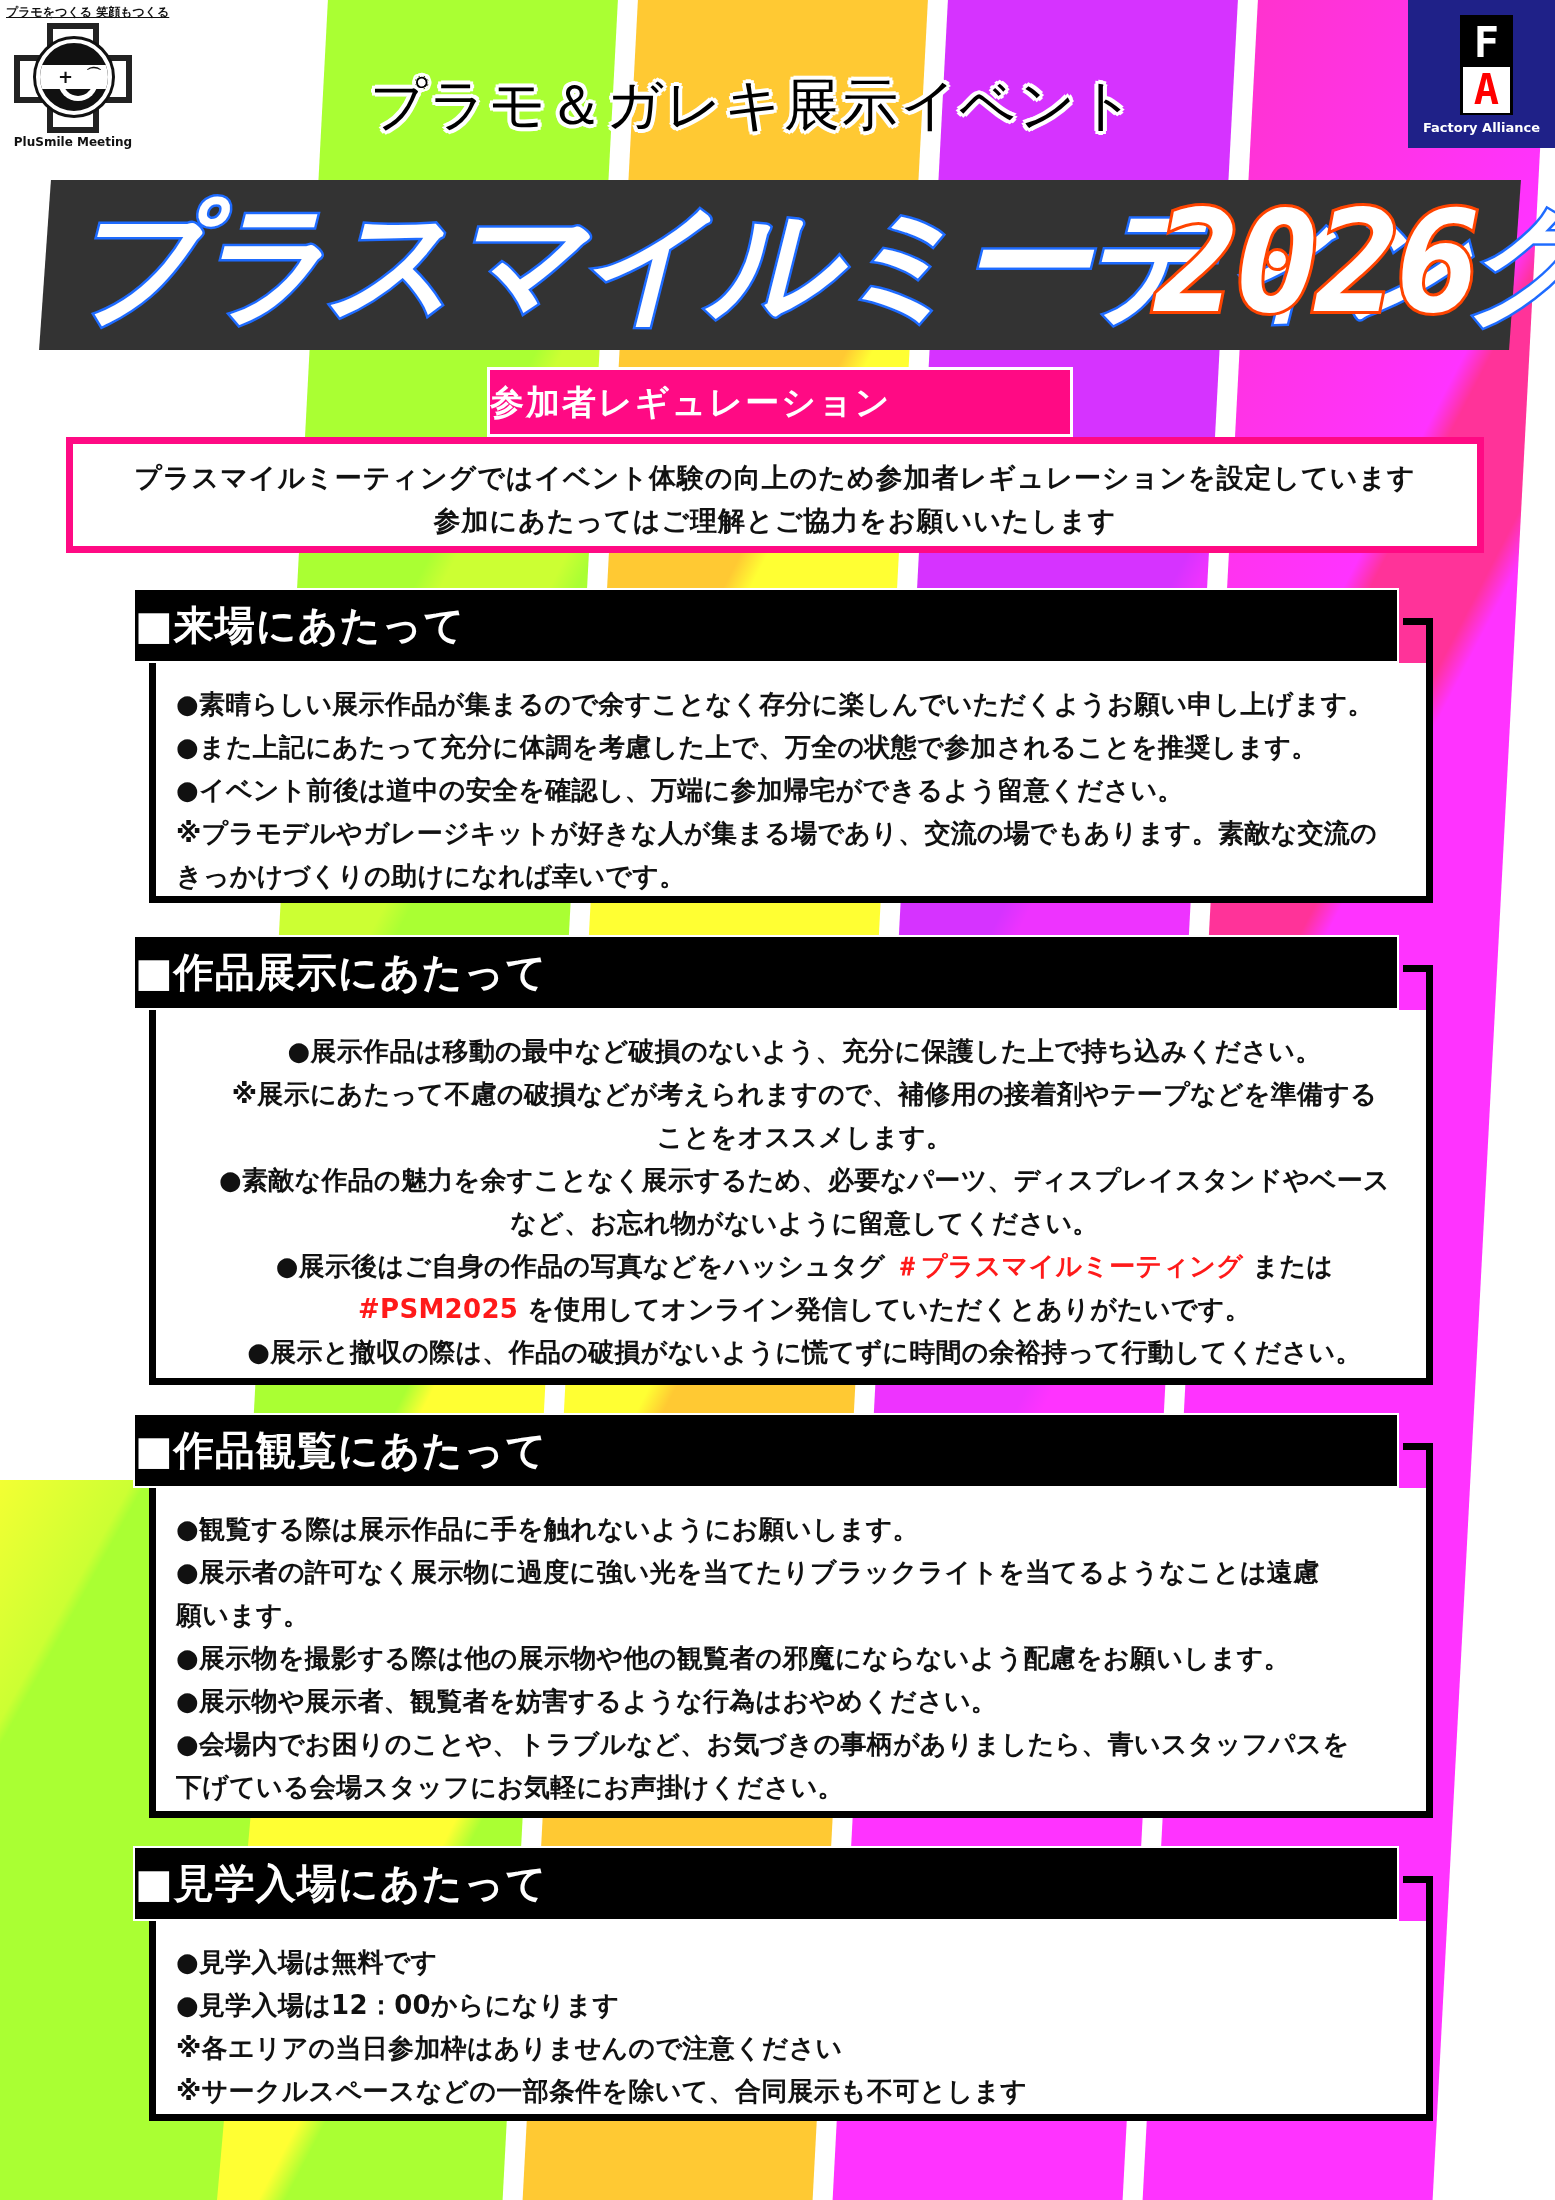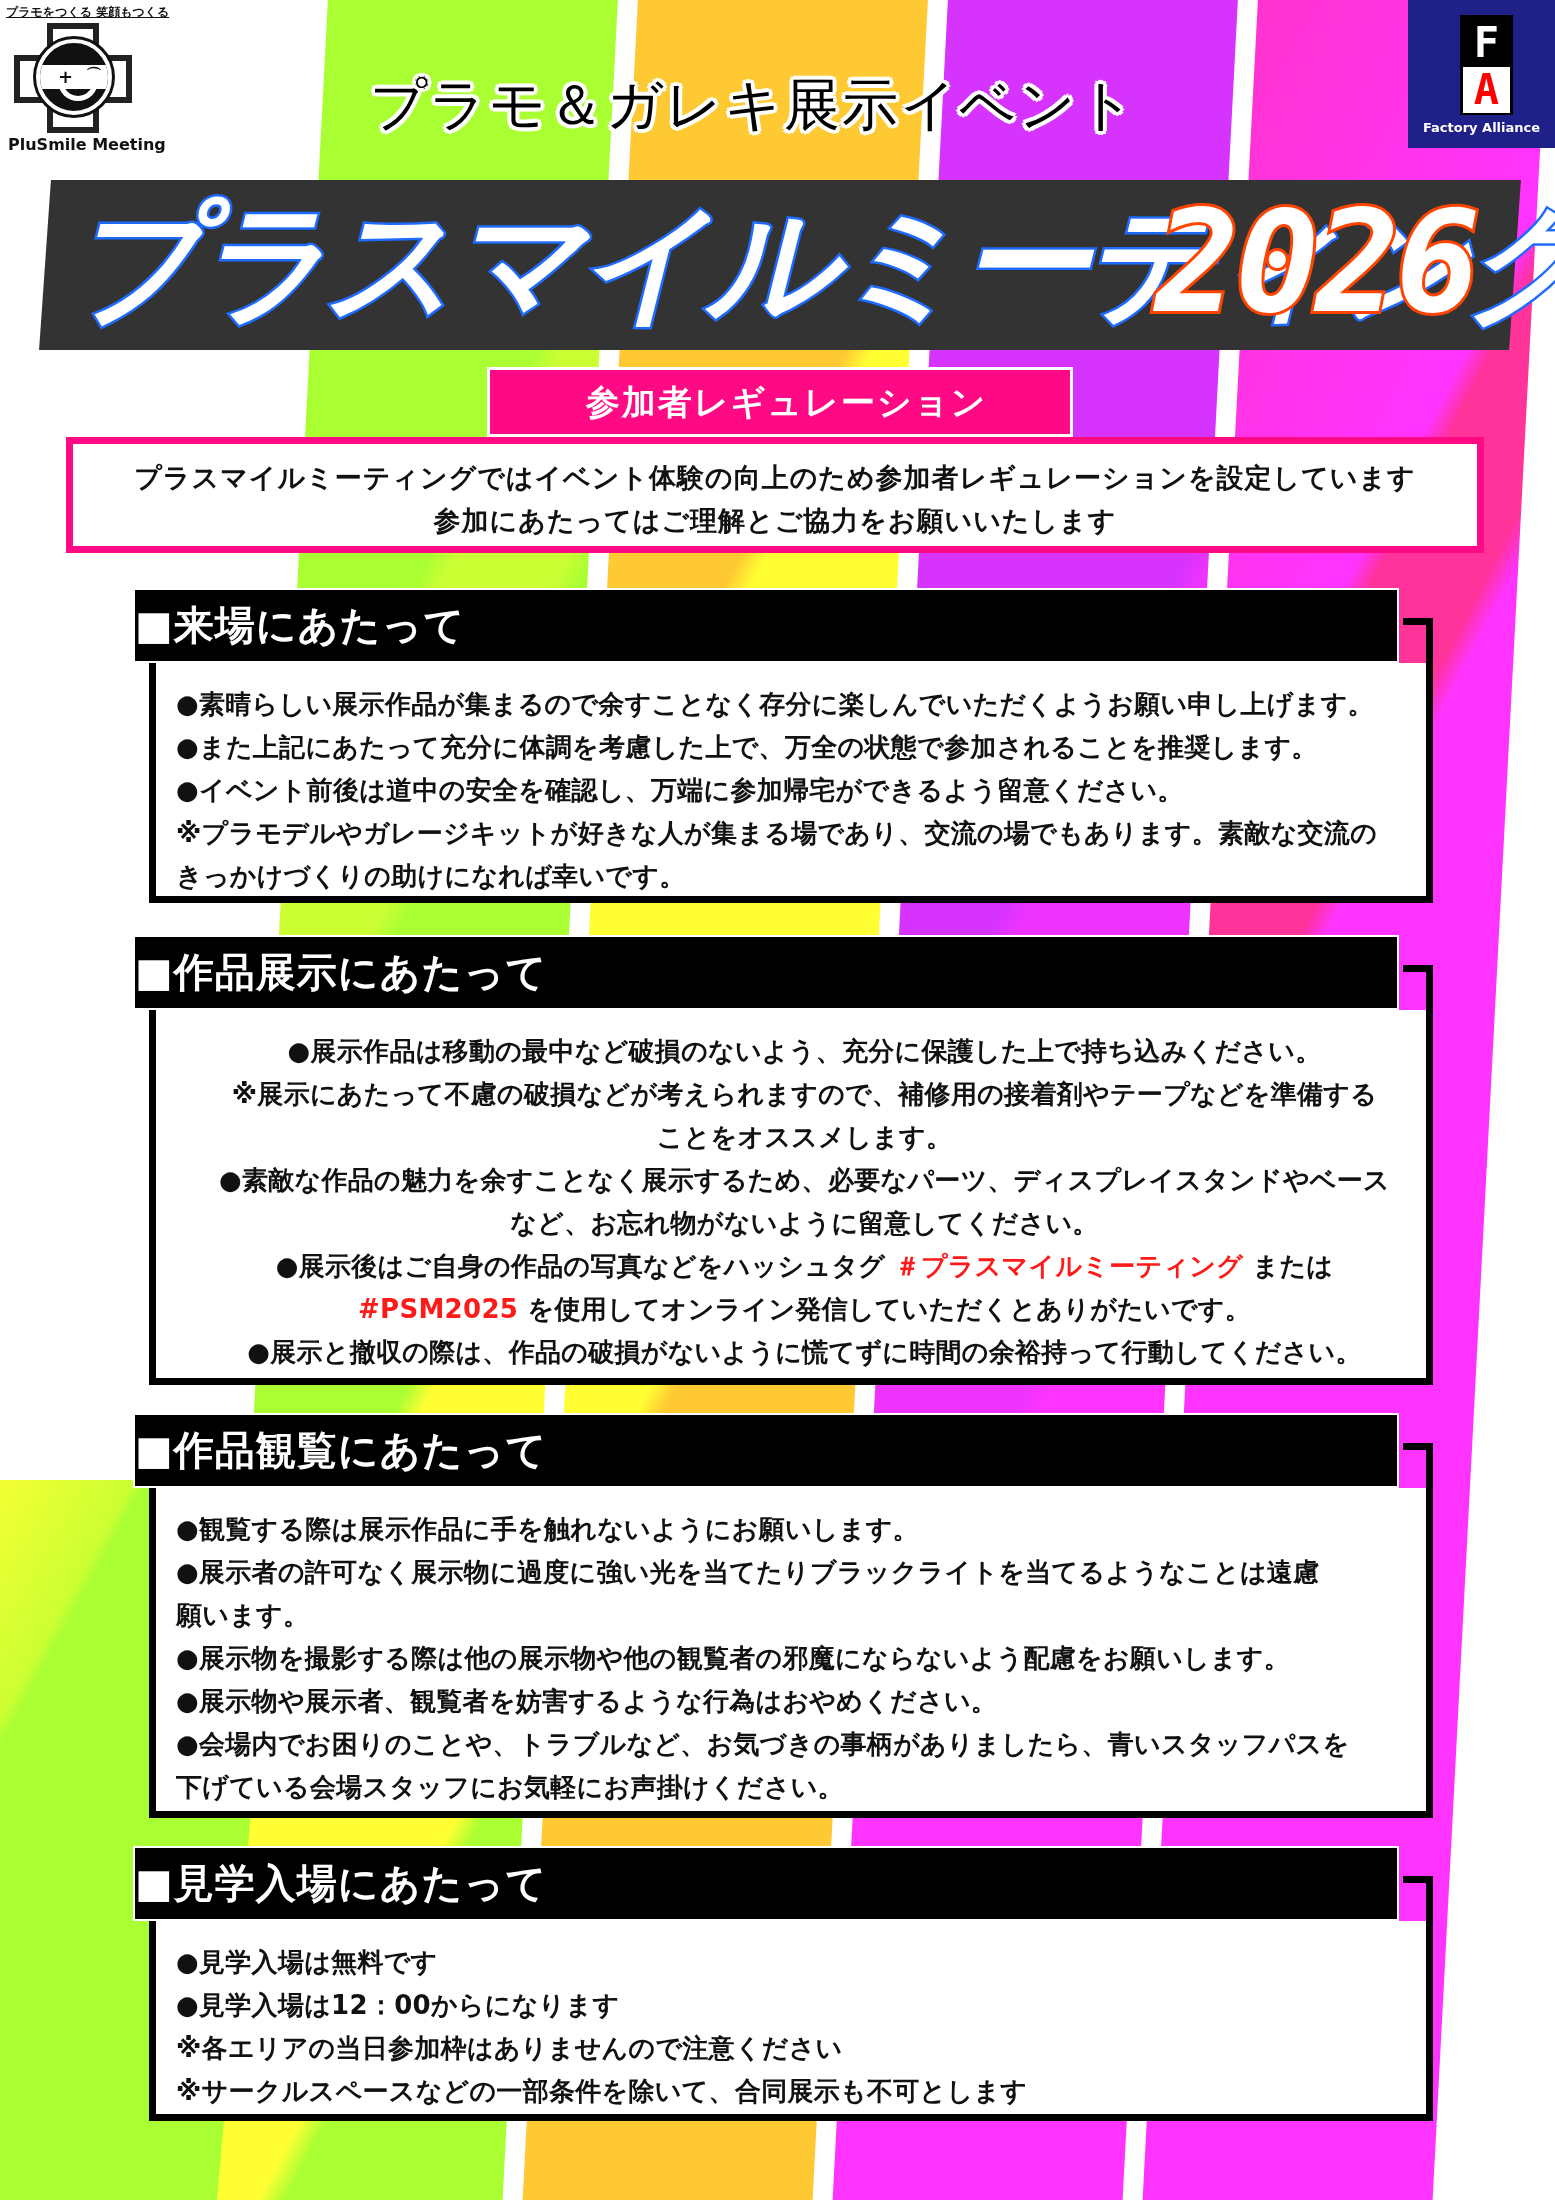--- a/index.html
+++ b/index.html
@@ -19,21 +19,21 @@
   .logo-left { position: absolute; left: 8px; top: 4px; width: 130px; height: 145px; z-index: 3; text-align: center; }
   .logo-left .tagline { font-size: 12px; font-weight: bold; white-space: nowrap; margin-left: -2px; text-decoration: underline; }
   .logo-left .emblem { position: relative; width: 118px; height: 110px; margin: 2px auto 0; }
   .cross-v { position: absolute; left: 33px; top: 0; width: 52px; height: 110px; border: 6px solid #222; background: #fff; }
   .cross-h { position: absolute; left: 0; top: 32px; width: 118px; height: 48px; border: 6px solid #222; background: #fff; }
   .face { position: absolute; left: 22px; top: 16px; width: 76px; height: 76px; border-radius: 50%; background: #111; border: 4px solid #fff; box-shadow: 0 0 0 3px #111; overflow: hidden; }
   .face .band { position: absolute; left: 0; right: 0; top: 22px; height: 24px; background: #fff; }
   .face .mouth { position: absolute; left: 18px; top: 36px; width: 40px; height: 22px; border: 5px solid #fff; border-top: none; border-radius: 0 0 30px 30px; }
   .face .plus { position: absolute; left: 18px; top: 25px; font-size: 18px; font-weight: bold; color: #111; line-height: 18px; }
   .face .wink { position: absolute; left: 46px; top: 24px; font-size: 16px; font-weight: bold; color: #111; line-height: 16px; }
-  .logo-left .brand { font-size: 16px; font-weight: bold; margin-top: 2px; white-space: nowrap; font-family: "DejaVu Sans", sans-serif; }
+  .logo-left .brand { font-size: 12px; font-weight: bold; margin-top: 2px; white-space: nowrap; font-family: "DejaVu Sans", sans-serif; }
 
   .logo-right { position: absolute; left: 1408px; top: 0; width: 147px; height: 148px; background: #1f2188; z-index: 3; text-align: center; }
   .fa-box { position: absolute; left: 52px; top: 15px; width: 53px; height: 100px; background: #000; }
   .fa-f { position: absolute; left: 5px; top: 5px; width: 43px; height: 45px; color: #fff; font-size: 42px; font-weight: bold; line-height: 45px; font-family: "DejaVu Sans Mono", monospace; }
   .fa-a { position: absolute; left: 3px; top: 52px; width: 47px; height: 46px; background: #fff; }
   .fa-a span { display: block; color: #ff0000; font-size: 42px; font-weight: bold; line-height: 46px; font-family: "DejaVu Sans Mono", monospace; }
   .fa-name { position: absolute; left: 0; right: 0; top: 120px; color: #fff; font-size: 13px; font-weight: bold; font-family: "DejaVu Sans", sans-serif; }
 
   
   .subtitle { position: absolute; left: 370px; top: 68px; z-index: 3; font-size: 56px; font-weight: 400; font-family: "DejaVu Sans", sans-serif; color: #000;
@@ -41,21 +41,21 @@
     text-shadow: 4px 0 0 #fff, -4px 0 0 #fff, 0 4px 0 #fff, 0 -4px 0 #fff, 3px 3px 0 #fff, -3px -3px 0 #fff, 3px -3px 0 #fff, -3px 3px 0 #fff; letter-spacing: 2px; }
 
   .main-title { position: absolute; left: 25px; top: 160px; width: 1500px; height: 200px; z-index: 3; }
   .mt-bg { position: absolute; left: 20px; top: 20px; width: 1470px; height: 170px; background: #333; transform: skewX(-4deg); }
   .mt-text { position: absolute; left: 45px; top: 18px; white-space: nowrap; font-size: 130px; font-weight: 900; font-style: italic; color: #fff; line-height: 170px; letter-spacing: -6px;
     -webkit-text-stroke: 5px #1e6bff; paint-order: stroke fill; font-family: "DejaVu Sans", sans-serif; }
   .mt-year { position: absolute; left: 1130px; top: 18px; font-size: 140px; font-weight: 700; font-style: italic; color: #fff; line-height: 170px; letter-spacing: -4px;
     -webkit-text-stroke: 6px #ff4400; paint-order: stroke fill; font-family: "DejaVu Sans Mono", monospace; }
 
   
-  .reg-tab { position: absolute; left: 487px; top: 367px; width: 586px; height: 70px; background: #ff0a84; border: 3px solid #fff; z-index: 4; text-align: center; padding-left: 13px; }
+  .reg-tab { position: absolute; left: 487px; top: 367px; width: 586px; height: 70px; background: #ff0a84; border: 3px solid #fff; z-index: 4; text-align: left; }
   .reg-tab span { color: #fff; font-size: 34px; font-weight: bold; line-height: 64px; letter-spacing: 2px; }
   .intro { position: absolute; left: 66px; top: 437px; width: 1418px; height: 116px; background: #fff; border: 7px solid #ff0a84; z-index: 4; text-align: center; padding-top: 12px; }
   .intro p { font-size: 27px; font-weight: bold; line-height: 43px; letter-spacing: 1px; color: #111; }
 
   
   .section { position: absolute; left: 133px; width: 1300px; z-index: 4; }
   .sec-head { position: absolute; left: 0; top: 0; width: 1266px; height: 75px; background: #000; border: 2px solid #fff; }
   .sec-head span { display: block; color: #fff; font-size: 40px; font-weight: bold; line-height: 70px; padding-left: 0; letter-spacing: 1px; }
   .sec-bracket { position: absolute; right: 0; top: 30px; width: 30px; border-top: 7px solid #000; border-right: 7px solid #000; }
   .sec-body { position: absolute; left: 16px; background: #fff; border-left: 7px solid #000; border-bottom: 7px solid #000; border-right: 7px solid #000; padding: 20px 0 0 20px; width: 1284px; }

